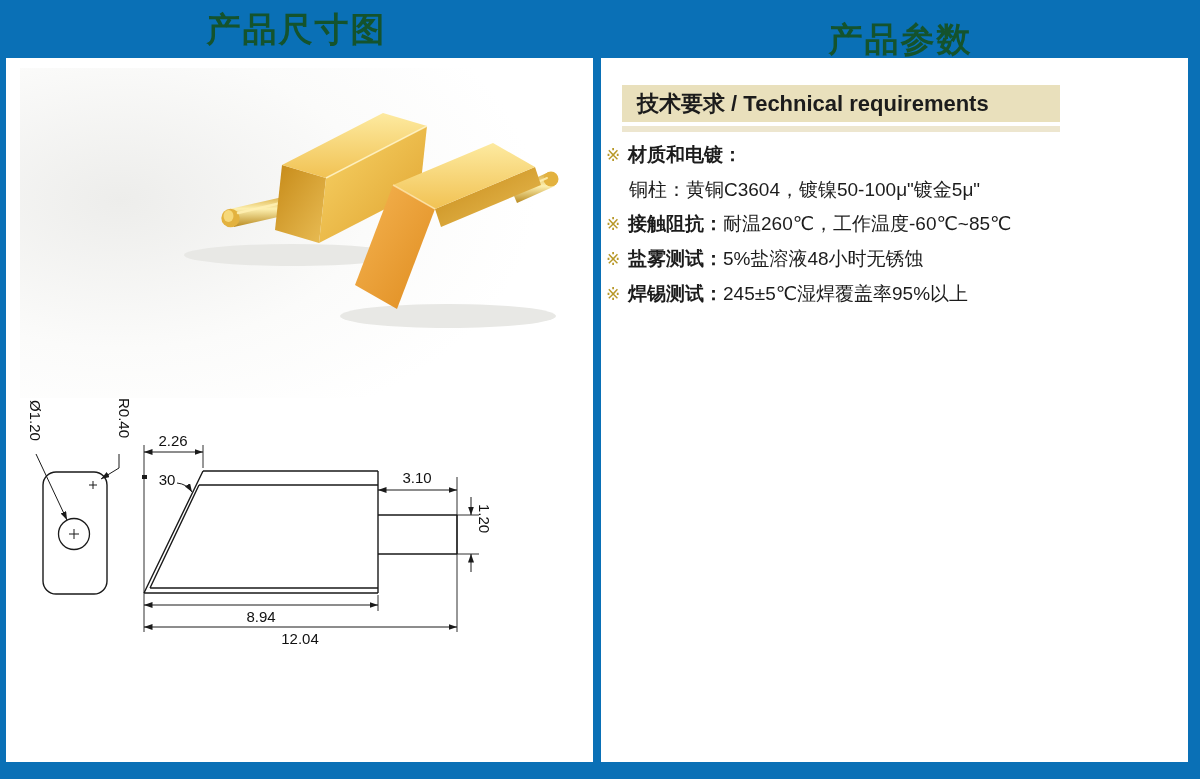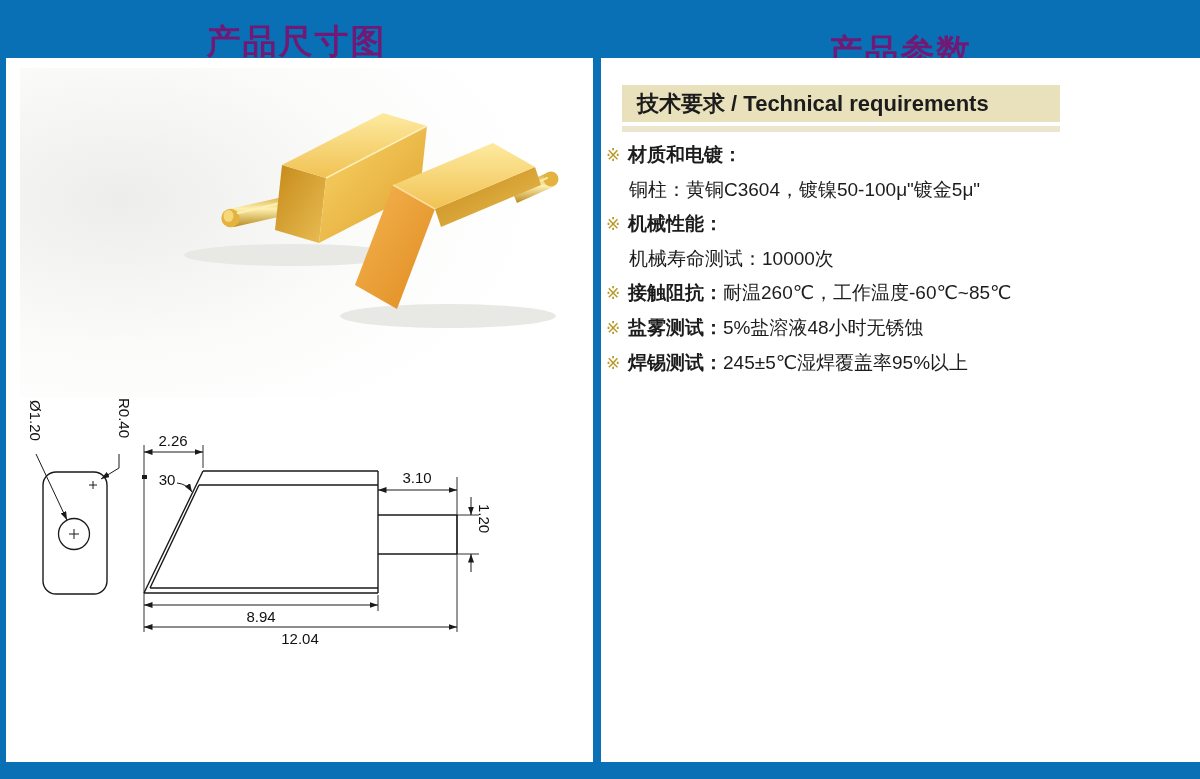--- a/index.html
+++ b/index.html
@@ -2,35 +2,35 @@
 <html><head>
 <meta charset="utf-8">
 <style>
   html,body{margin:0;padding:0;}
   body{
     width:1200px;height:779px;position:relative;background:#ffffff;
     font-family:"Liberation Sans","DejaVu Sans",sans-serif;overflow:hidden;
   }
   
   .topbar{position:absolute;left:0;top:0;width:1200px;height:58px;background:#0a70b6;}
-  .panel-title{position:absolute;top:12px;height:58px;line-height:58px;text-align:center;
-    color:#701a75;font-size:34px;font-weight:bold;letter-spacing:2px;}
+  .panel-title{position:absolute;top:0;height:58px;line-height:58px;text-align:center;
+    color:#14532d;font-size:34px;font-weight:bold;letter-spacing:2px;}
   .panel-title.left{left:0;width:593px;}
   .panel-title.right{left:601px;width:599px;margin-top:10px;}
   .vdivider{position:absolute;left:593px;top:58px;width:8px;height:704px;background:#0a70b6;}
   .border-left{position:absolute;left:0;top:58px;width:6px;height:704px;background:#0a70b6;}
   .border-right{position:absolute;left:1188px;top:58px;width:12px;height:704px;background:#0a70b6;}
   .bottombar{position:absolute;left:0;top:762px;width:1200px;height:17px;background:#0a70b6;}
 
   
   .photo-wrap{position:absolute;left:20px;top:68px;width:555px;height:330px;}
   .drawing-wrap{position:absolute;left:15px;top:392px;width:565px;height:270px;}
 
   
-  .right-content{position:absolute;left:601px;top:58px;width:587px;height:704px;background:#ffffff;padding-left:12px;}
+  .right-content{position:absolute;left:601px;top:58px;width:587px;height:704px;background:#ffffff;}
   .section-bar{position:absolute;left:21px;top:27px;width:438px;height:37px;background:#e9e0bc;}
   .section-bar .t{display:block;padding-left:15px;line-height:37px;font-size:22px;font-weight:bold;color:#1c1c1c;}
   .section-underline{position:absolute;left:21px;top:68px;width:438px;height:6px;background:#ede6cf;}
   .specs{position:absolute;left:5px;top:80px;width:556px;}
   .spec-head{line-height:34px;font-size:19px;color:#1c1c1c;}
   .spec-head .marker{color:#b8992a;font-size:17px;display:inline-block;width:22px;}
   .spec-head .lbl{font-weight:bold;}
   .spec-head .val{font-weight:normal;}
   .spec-line{line-height:34px;font-size:19px;color:#1c1c1c;margin-left:23px;}
 
@@ -161,26 +161,20 @@
   <div class="specs">
 
     <div>
       <div class="spec-head">
         <span class="marker">※</span><span class="lbl">材质和电镀：</span><span class="val"></span>
       </div>
       <div class="spec-line">铜柱：黄铜C3604，镀镍50-100μ"镀金5μ"</div>
     </div>
 
 
-    <div>
-      <div class="spec-head">
-        <span class="marker">※</span><span class="lbl">机械性能：</span><span class="val"></span>
-      </div>
-      <div class="spec-line">机械寿命测试：10000次</div>
-    </div>
 
     <div>
       <div class="spec-head">
         <span class="marker">※</span><span class="lbl">接触阻抗：</span><span class="val">耐温260℃，工作温度-60℃~85℃</span>
       </div>
     </div>
 
     <div>
       <div class="spec-head">
         <span class="marker">※</span><span class="lbl">盐雾测试：</span><span class="val">5%盐溶液48小时无锈蚀</span>

